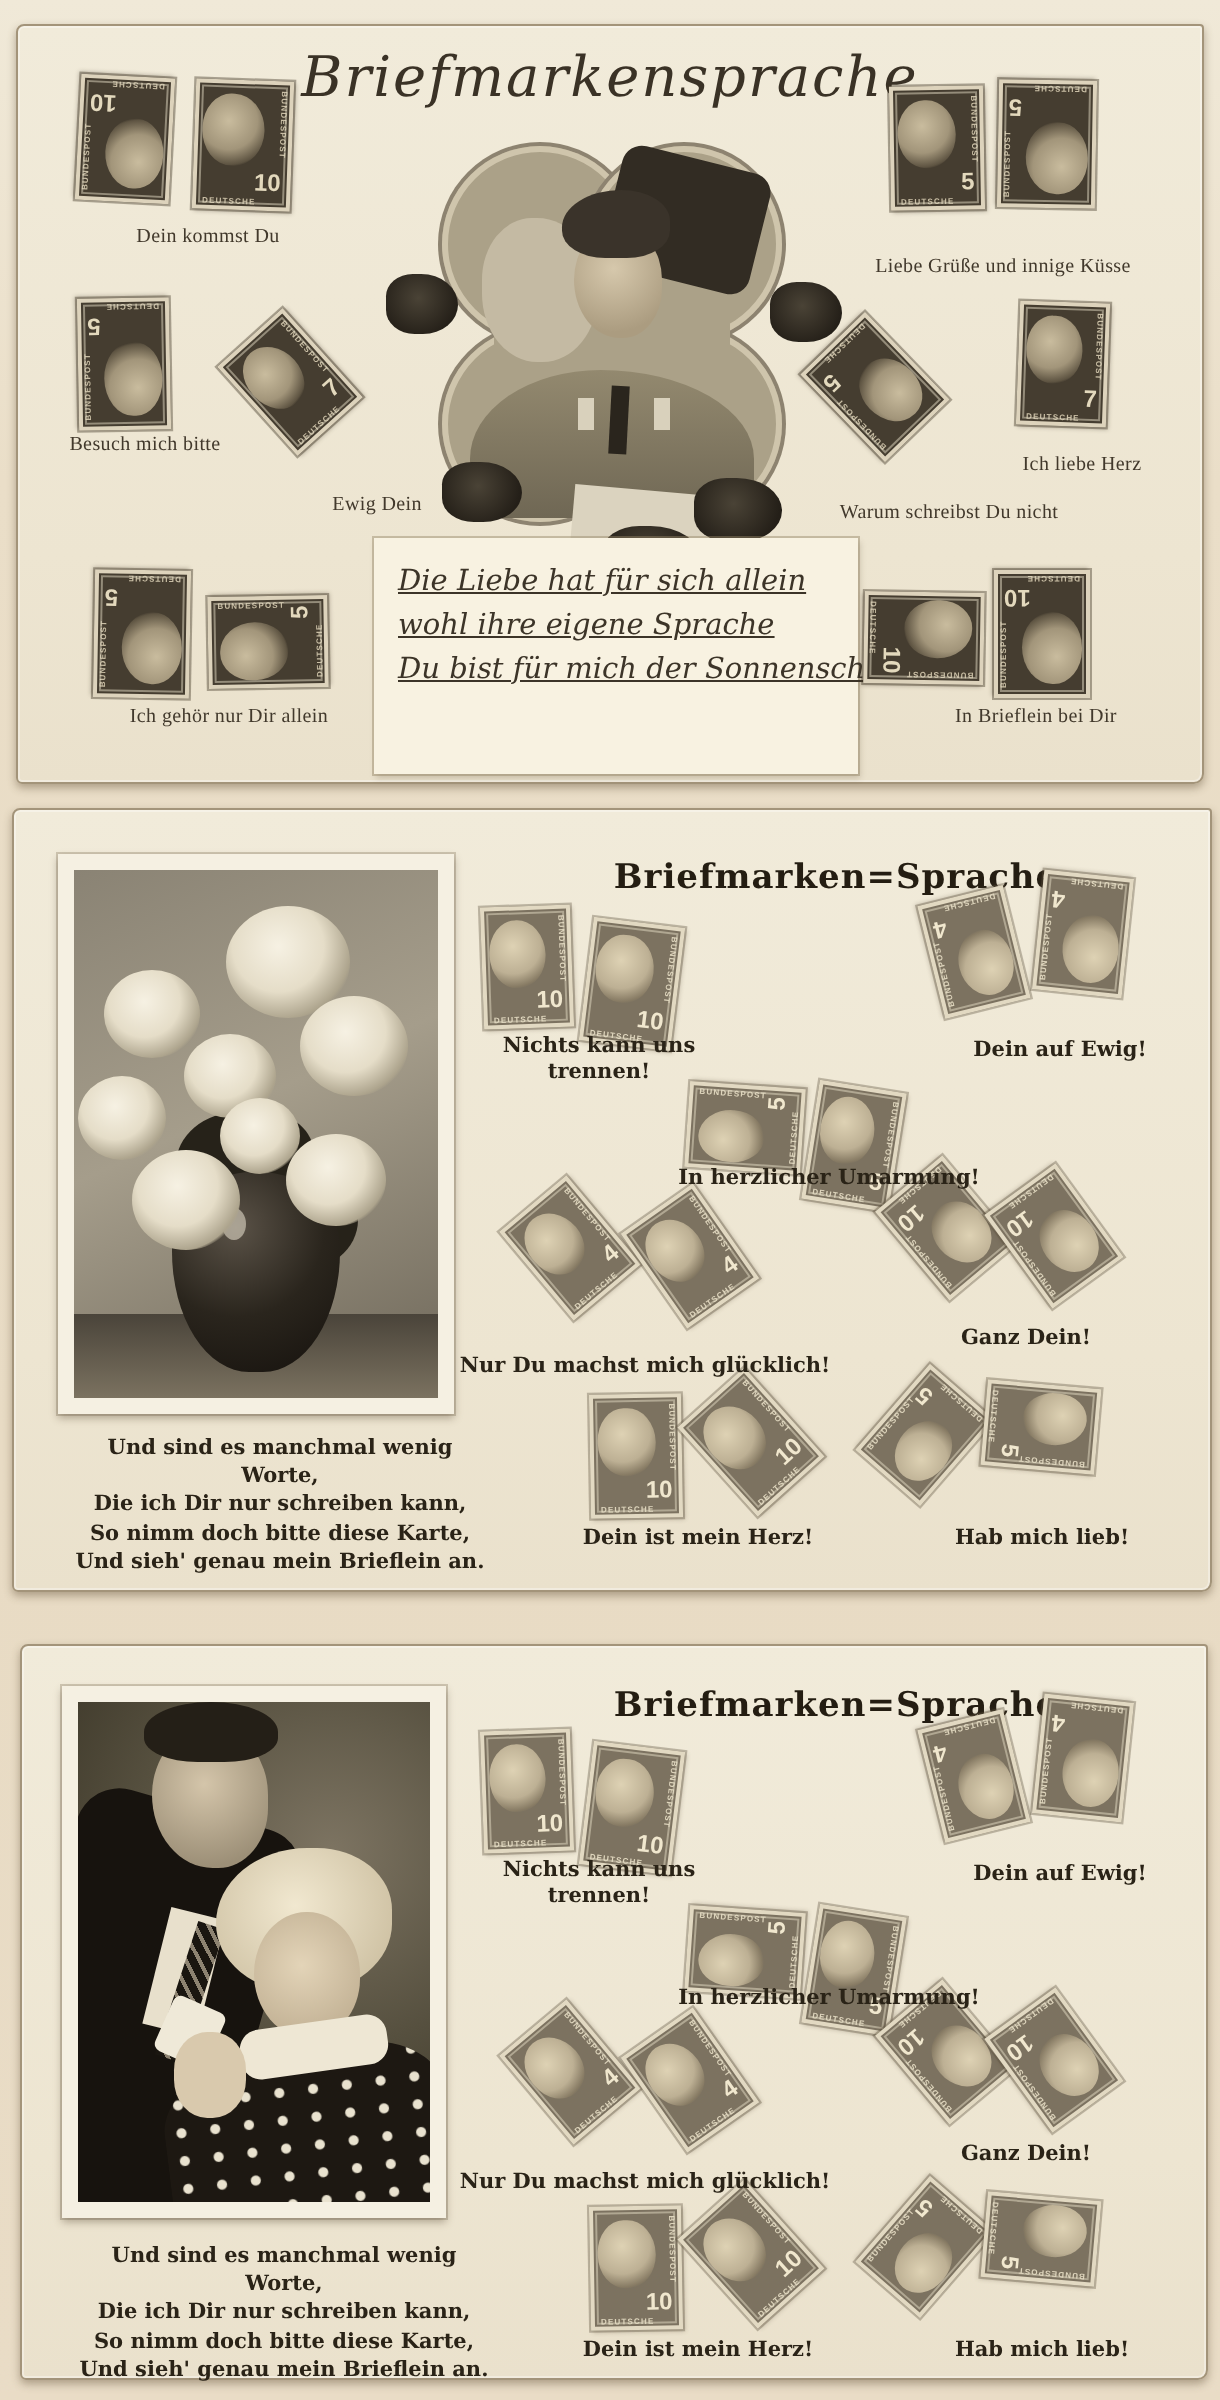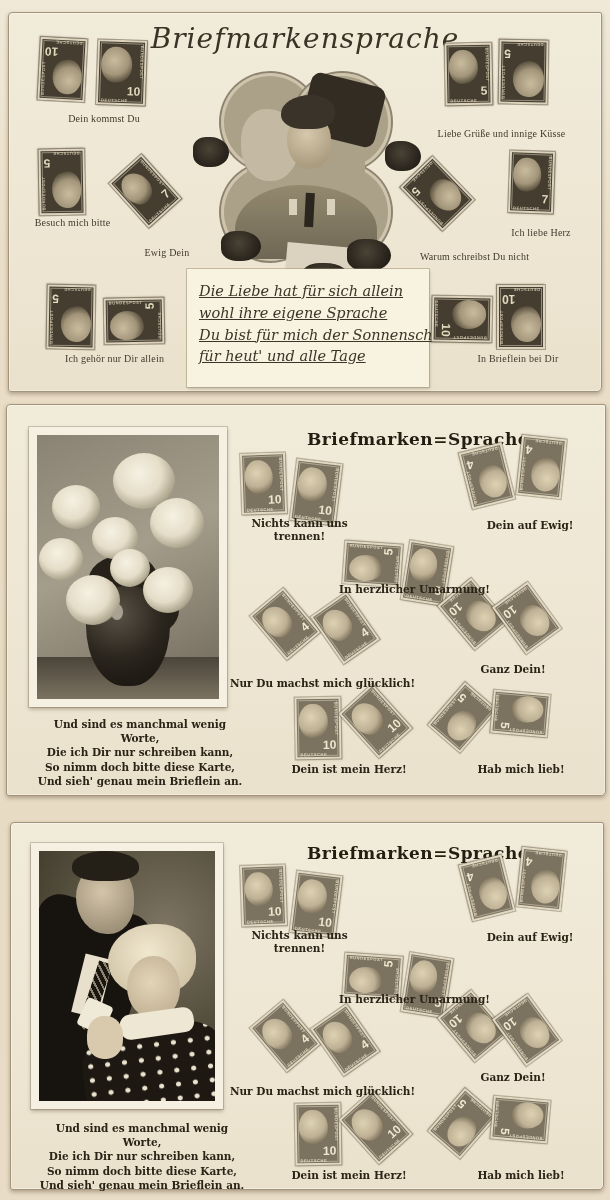--- a/index.html
+++ b/index.html
@@ -134,21 +134,20 @@
     <i class="bloom" style="left:184px;top:124px;width:36px;height:30px;"></i>
     <i class="bloom" style="left:376px;top:128px;width:36px;height:30px;"></i>
     <i class="bloom" style="left:212px;top:218px;width:40px;height:30px;"></i>
     <i class="bloom" style="left:338px;top:226px;width:44px;height:32px;"></i>
     <i class="bloom" style="left:292px;top:250px;width:50px;height:34px;"></i>
 
     <div class="verse">
       <div>Die Liebe hat für sich allein</div>
       <div>wohl ihre eigene Sprache</div>
       <div>Du bist für mich der Sonnenschein</div>
-      <div>für heut' und alle Tage</div>
     </div>
 
     <div class="layer">
         <div class="stamp s-dark" style="left: 30px; top: 25px; width: 47px; height: 63px; transform: rotate(183deg);">
           <span class="head"></span>
           <span class="sv">10</span>
           <span class="sb">DEUTSCHE</span>
           <span class="ss">BUNDESPOST</span>
         </div>
         <div class="stamp s-dark" style="left: 88px; top: 27px; width: 49px; height: 65px; transform: rotate(2deg);">
@@ -215,21 +214,21 @@
           <span class="head"></span>
           <span class="sv">10</span>
           <span class="sb">DEUTSCHE</span>
           <span class="ss">BUNDESPOST</span>
         </div>
       </div>
     <div class="layer">
         <div class="cap" style="left: 20px; top: 100px; width: 150px;">Dein kommst Du</div>
         <div class="cap" style="left: 400px; top: 115px; width: 185px;">Liebe Grüße und innige Küsse</div>
         <div class="cap" style="left: 6px; top: 204px; width: 115px;">Besuch mich bitte</div>
-        <div class="cap" style="left: 103px; top: 234px; width: 110px;">Ewig Dein</div>
+        <div class="cap" style="left: 92px; top: 234px; width: 110px; text-align: right;">Ewig Dein</div>
         <div class="cap" style="left: 378px; top: 238px; width: 175px;">Warum schreibst Du nicht</div>
         <div class="cap" style="left: 482px; top: 214px; width: 100px;">Ich liebe Herz</div>
         <div class="cap" style="left: 18px; top: 340px; width: 175px;">Ich gehör nur Dir allein</div>
         <div class="cap" style="left: 424px; top: 340px; width: 170px;">In Brieflein bei Dir</div>
       </div>
   </section>
 
   <section class="card card23 card2">
     <div class="photo-frame pf2">
       <div class="photo roses">

